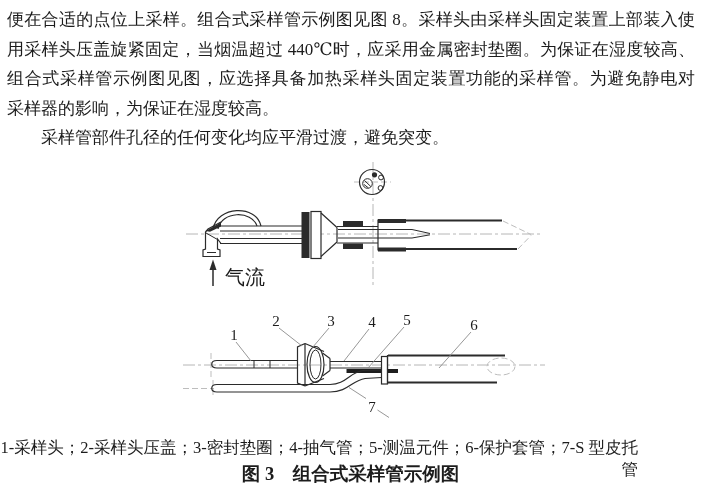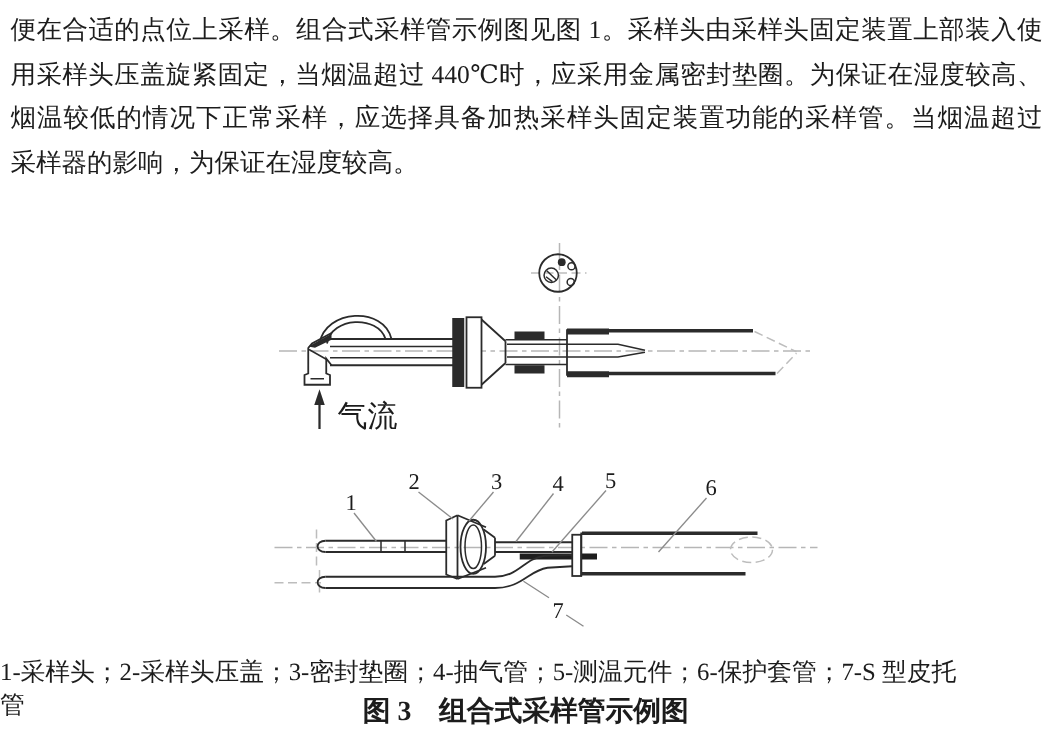--- a/index.html
+++ b/index.html
@@ -19,36 +19,37 @@
   .ln{stroke:#2b2b2b;fill:none;stroke-width:1.2;stroke-linecap:butt;}
   .ln-thin{stroke:#2b2b2b;fill:none;stroke-width:1;}
   .ln-thick{stroke:#2b2b2b;fill:none;stroke-width:2.2;}
   .fill-dark{fill:#2b2b2b;stroke:none;}
   .cl{stroke:#b6b6b6;fill:none;stroke-width:1;stroke-dasharray:12 3 3 3;}
   .cl2{stroke:#bdbdbd;fill:none;stroke-width:1;stroke-dasharray:6 3;}
   .leader{stroke:#8b8b8b;stroke-width:0.9;fill:none;}
   .plabel{font-size:15px;fill:#1c1c1c;text-anchor:middle;}
   .flowtext{font-size:20px;fill:#1c1c1c;}
   .legend{
-    position:absolute;left:0;top:437px;width:638px;text-align:left;
+    position:absolute;left:0;top:437px;width:638px;text-align:right;
     font-size:16.5px;letter-spacing:0;
   }
   .caption{
     position:absolute;left:0;top:461px;width:701px;text-align:center;
     font-size:18.5px;font-weight:bold;
   }
 </style>
 </head>
 <body>
 
 <div class="bodytext">
-  <div class="tline just">便在合适的点位上采样。组合式采样管示例图见图 1。采样头由采样头固定装置上部装入使</div>
+  <div class="tline just">便在合适的点位上采样。组合式采样管示例图见图 8。采样头由采样头固定装置上部装入使</div>
   <div class="tline just">用采样头压盖旋紧固定，当烟温超过 440℃时，应采用金属密封垫圈。为保证在湿度较高、</div>
-  <div class="tline just">烟温较低的情况下正常采样，应选择具备加热采样头固定装置功能的采样管。当烟温超过</div>
+  <div class="tline just">组合式采样管示例图见图，应选择具备加热采样头固定装置功能的采样管。为避免静电对</div>
   <div class="tline">采样器的影响，为保证在湿度较高。</div>
+  <div class="tline indent">采样管部件孔径的任何变化均应平滑过渡，避免突变。</div>
 </div>
 
 <svg style="position:absolute;left:0;top:155px;" width="701" height="275" viewBox="0 155 701 275" xmlns="http://www.w3.org/2000/svg">
 
   <g>
 
     <path class="cl" d="M186,234 H540"></path>
     <path class="cl" d="M373,162 V288"></path>
     <path class="cl2" d="M354,182 H391"></path>
 

